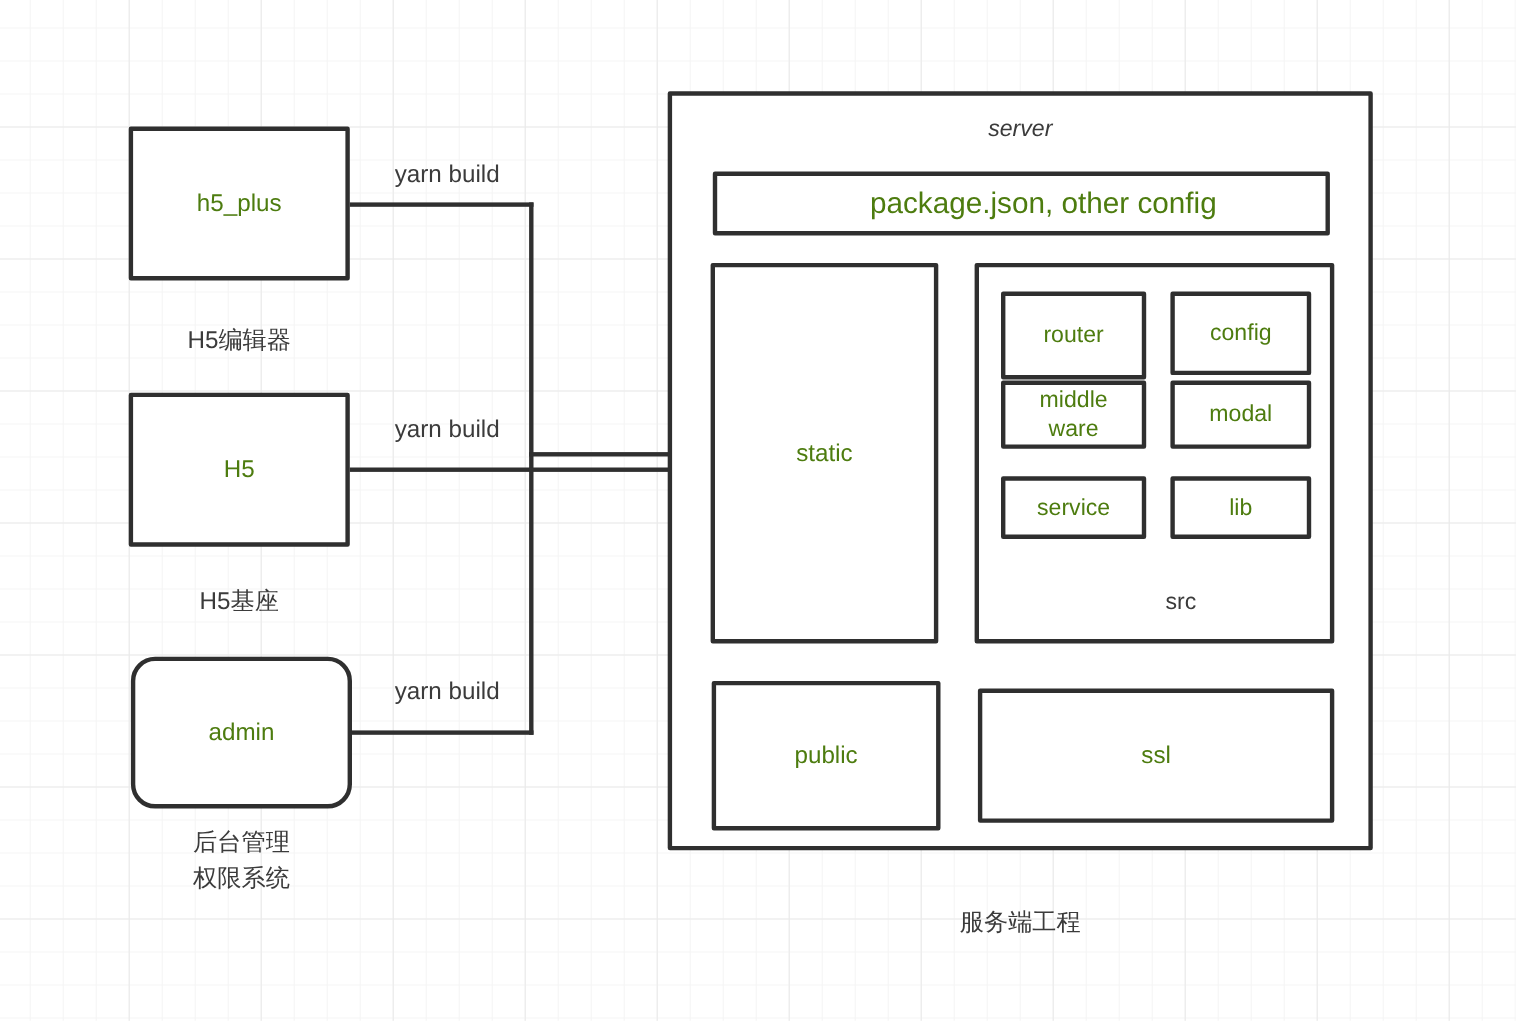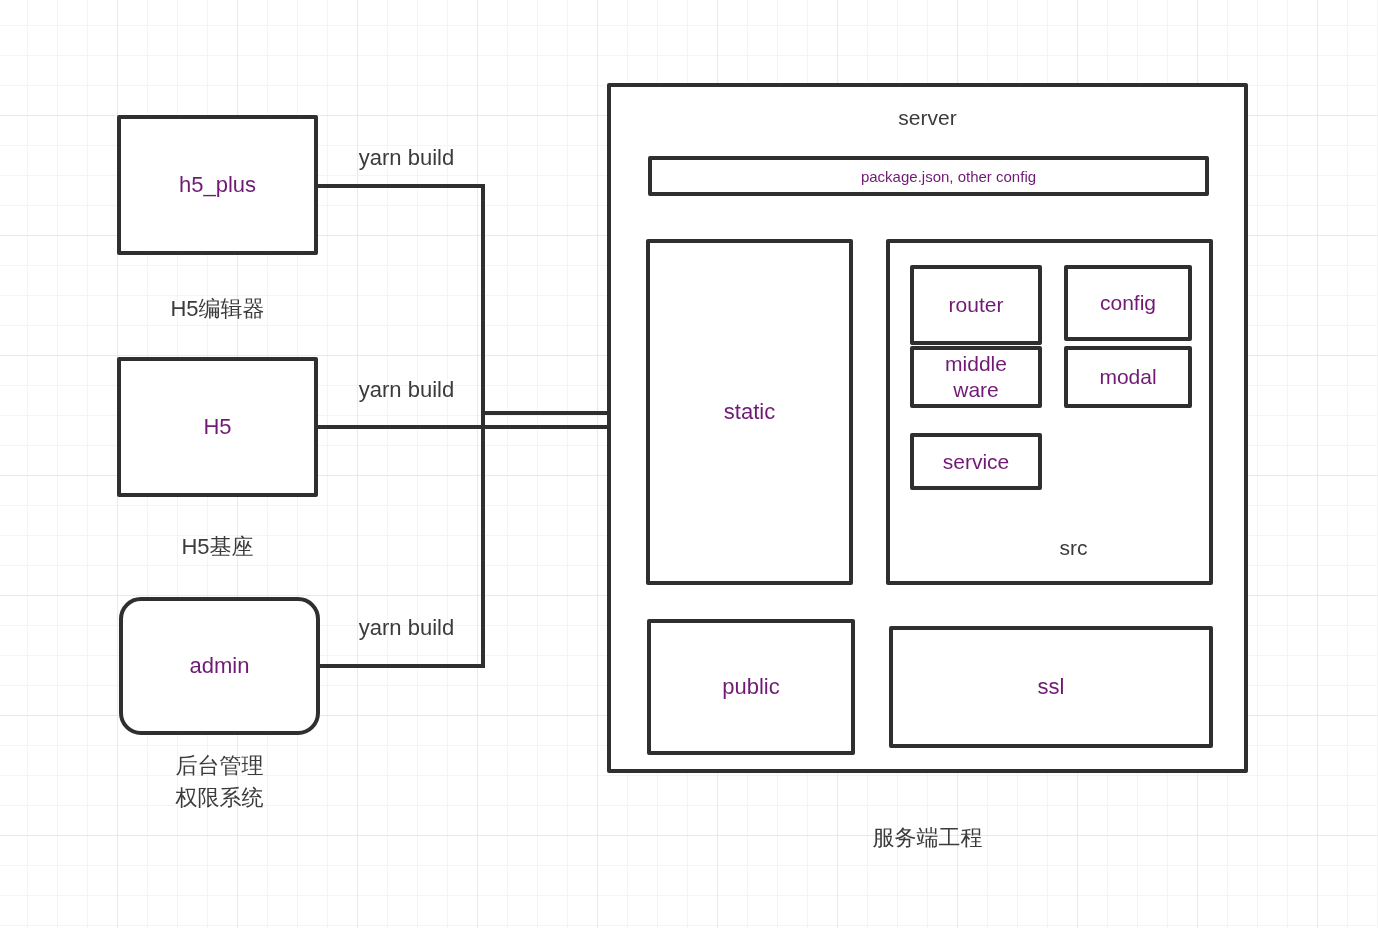--- a/index.html
+++ b/index.html
@@ -26,21 +26,21 @@
     position:absolute;
     box-sizing:border-box;
     background:#ffffff;
     border:4px solid #2f2f2f;
     border-radius:2px;
     display:flex;
     align-items:center;
     justify-content:center;
     text-align:center;
     font-size:22px;
-    color:#701a75;
+    color:#4d7c0f;
   }
   .container{
     position:absolute;
     box-sizing:border-box;
     background:#ffffff;
     border:4px solid #2f2f2f;
     border-radius:2px;
   }
   .lbl{
     position:absolute;
@@ -73,22 +73,22 @@
   
   .seg-h5plus{left:318px;top:184px;width:167px;height:4px;}
   .seg-vertical{left:481px;top:184px;width:4px;height:484px;}
   .seg-admin{left:320px;top:664px;width:165px;height:4px;}
   .seg-arrow-a{left:481px;top:411px;width:146px;height:4px;}
   .head-a{left:626px;top:402px;}
   .seg-arrow-b{left:318px;top:425px;width:309px;height:4px;}
   .head-b{left:626px;top:416px;}
   
   .box-server{left:607px;top:83px;width:641px;height:690px;}
-  .lbl-server{left:607px;top:103px;width:641px;font-size:21px;}
-  .box-package{left:648px;top:156px;width:561px;height:40px;font-size:15px;padding-left:40px;}
+  .lbl-server{left:607px;top:103px;width:641px;font-size:21px;font-style:italic;}
+  .box-package{left:648px;top:156px;width:561px;height:58px;font-size:27px;padding-left:40px;}
   .box-static{left:646px;top:239px;width:207px;height:346px;}
   .box-src{left:886px;top:239px;width:327px;height:346px;}
   .lbl-src{left:886px;top:533px;width:327px;font-size:21px;padding-left:24px;}
   .box-router{left:910px;top:265px;width:132px;height:80px;font-size:21px;}
   .box-config{left:1064px;top:265px;width:128px;height:76px;font-size:21px;}
   .box-middleware{left:910px;top:346px;width:132px;height:62px;font-size:21px;line-height:26px;padding:0 26px;}
   .box-modal{left:1064px;top:346px;width:128px;height:62px;font-size:21px;}
   .box-service{left:910px;top:433px;width:132px;height:57px;font-size:21px;}
   .box-lib{left:1064px;top:433px;width:128px;height:57px;font-size:21px;}
   .box-public{left:647px;top:619px;width:208px;height:136px;}
@@ -152,20 +152,23 @@
   </div>
   <div class="shape box-middleware">
     <span>middle ware</span>
   </div>
   <div class="shape box-modal">
     <span>modal</span>
   </div>
   <div class="shape box-service">
     <span>service</span>
   </div>
+  <div class="shape box-lib">
+    <span>lib</span>
+  </div>
 
   <div class="shape box-public">
     <span>public</span>
   </div>
   <div class="shape box-ssl">
     <span>ssl</span>
   </div>
 
   <div class="lbl cap-server">服务端工程</div>
 

